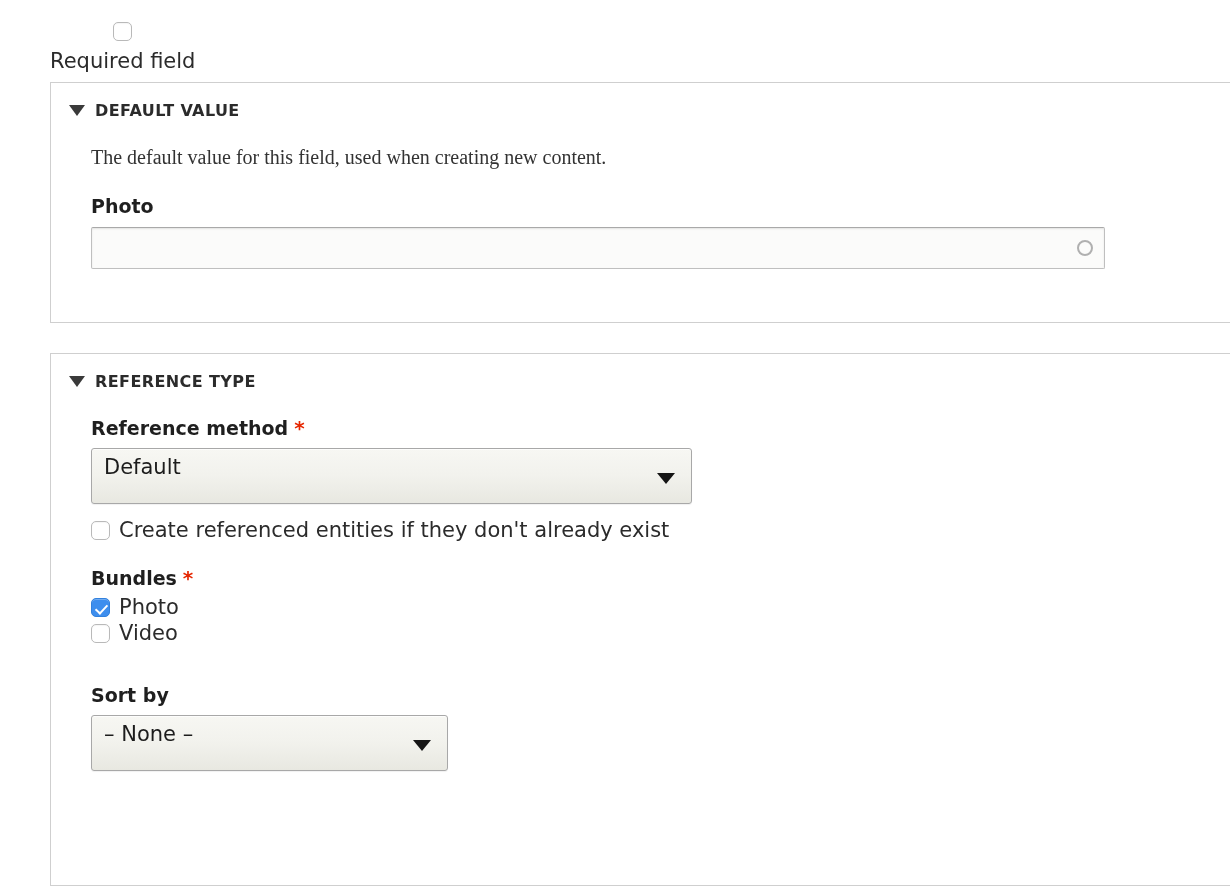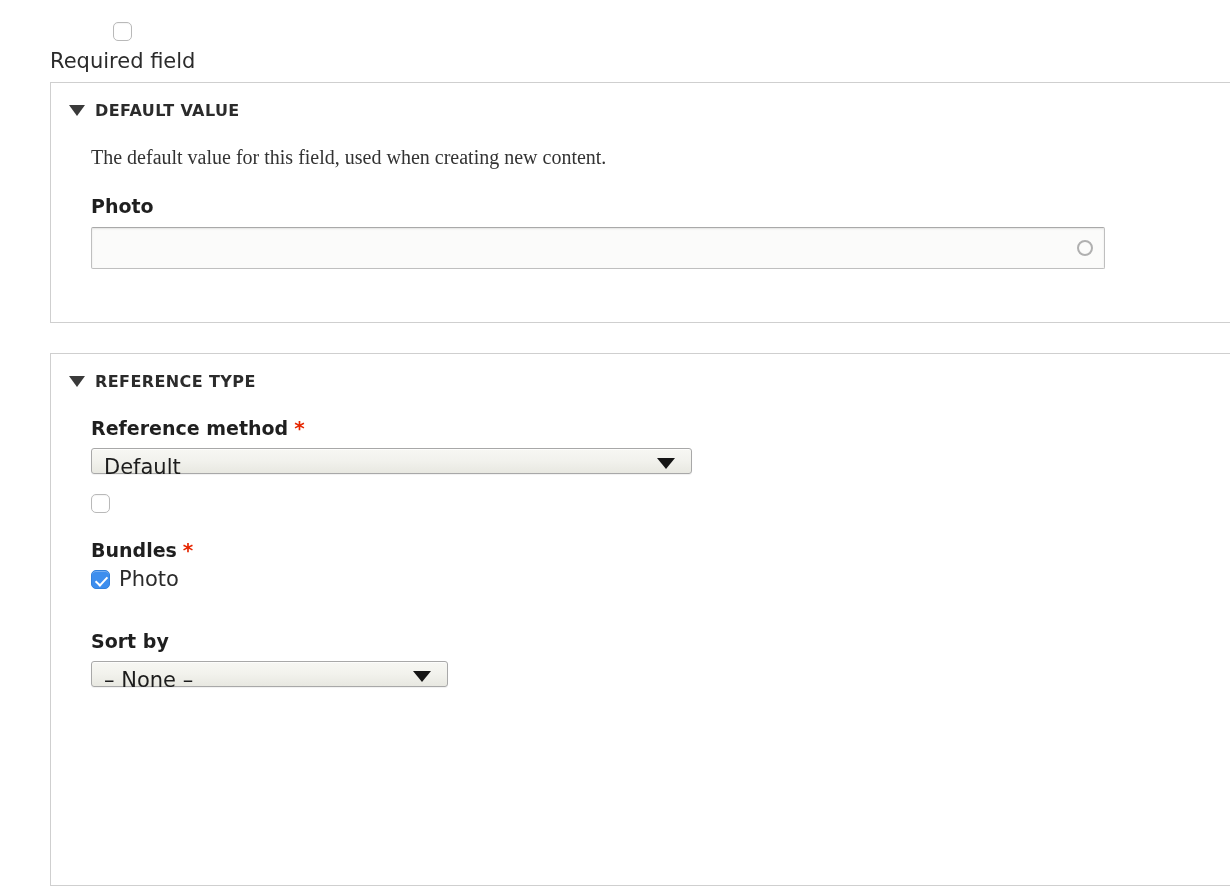--- a/index.html
+++ b/index.html
@@ -138,21 +138,21 @@
     border-radius: 50%;
     border: 2.5px solid #b0b0b0;
     box-sizing: border-box;
     pointer-events: none;
   }
 
   
   .select {
     position: relative;
     display: inline-block;
-    height: 26px;
+    height: 56px;
     border: 1px solid #a8a8a8;
     border-radius: 3px;
     background: linear-gradient(to bottom, #f7f7f3 0%, #f2f2ed 48%, #e8e8e1 100%);
     box-shadow: 0 1px 0 rgba(255,255,255,.7) inset, 0 1px 1px rgba(0,0,0,.06);
     margin-top: 9px;
     cursor: pointer;
   }
   .select .sel-text {
     font-size: 21px;
     color: #1c1c1c;
@@ -223,32 +223,37 @@
         <span>Reference method</span>
         <span class="req-star">*</span>
       </div>
       <div class="select" id="select-reference-method">
         <span class="sel-text">Default</span>
         <span class="sel-arrow"></span>
       </div>
 
       <div class="cb-row">
         <span class="cb"></span>
+        <span class="cb-label">Create referenced entities if they don't already exist</span>
       </div>
 
       <div class="field-label">
         <span>Bundles</span>
         <span class="req-star">*</span>
       </div>
 
       <div class="bundle-list">
         <div class="cb-row">
           <span class="cb checked"></span>
           <span class="cb-label">Photo</span>
         </div>
+        <div class="cb-row">
+          <span class="cb"></span>
+          <span class="cb-label">Video</span>
+        </div>
       </div>
 
       <div class="spacer-tall"></div>
 
       <div class="field-label">
         <span>Sort by</span>
       </div>
       <div class="select" id="select-sort-by">
         <span class="sel-text">– None –</span>
         <span class="sel-arrow"></span>

